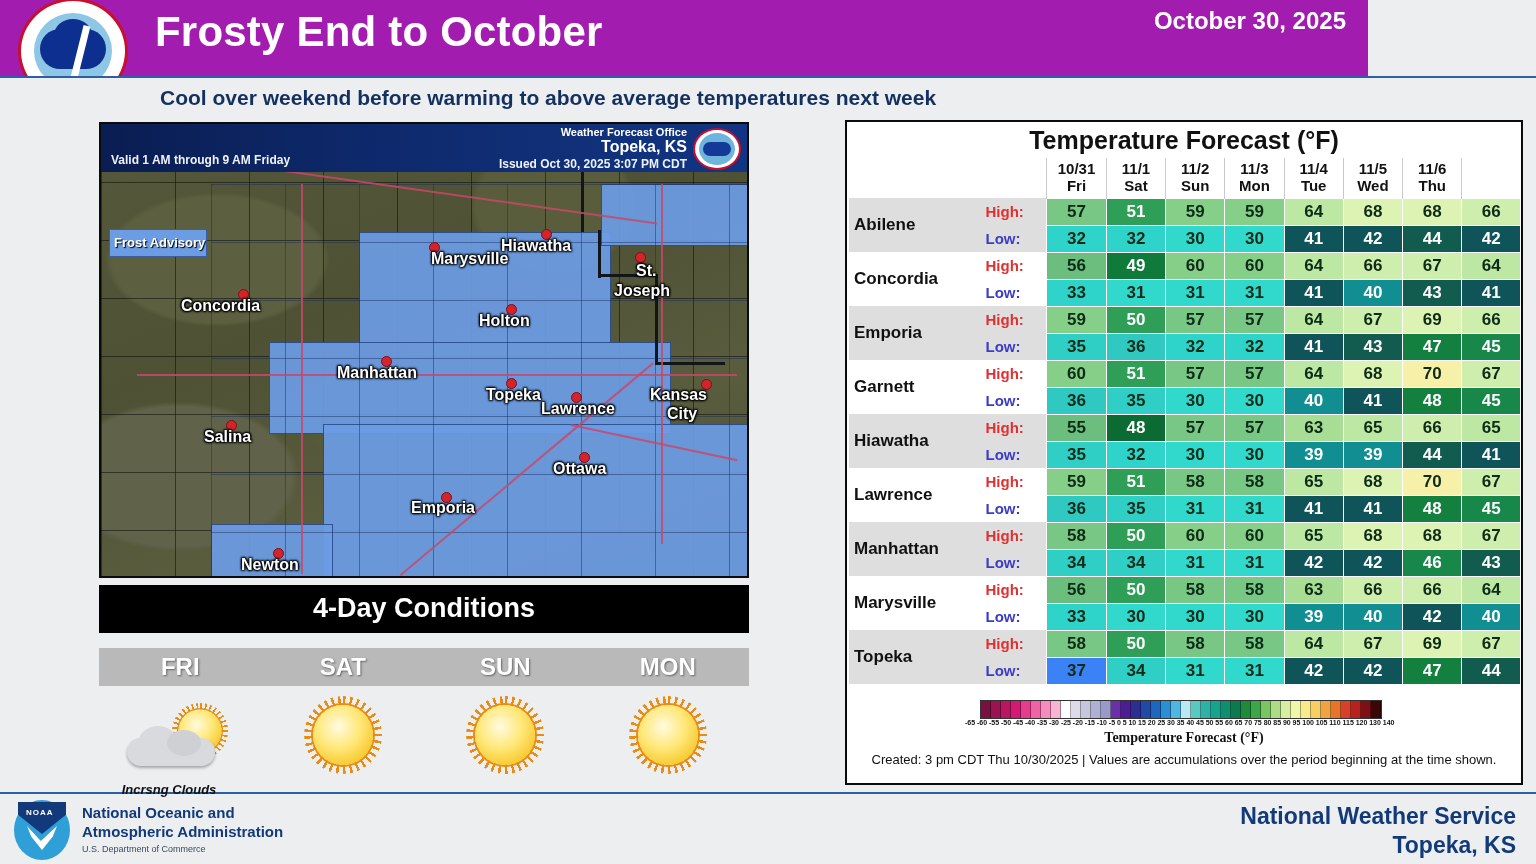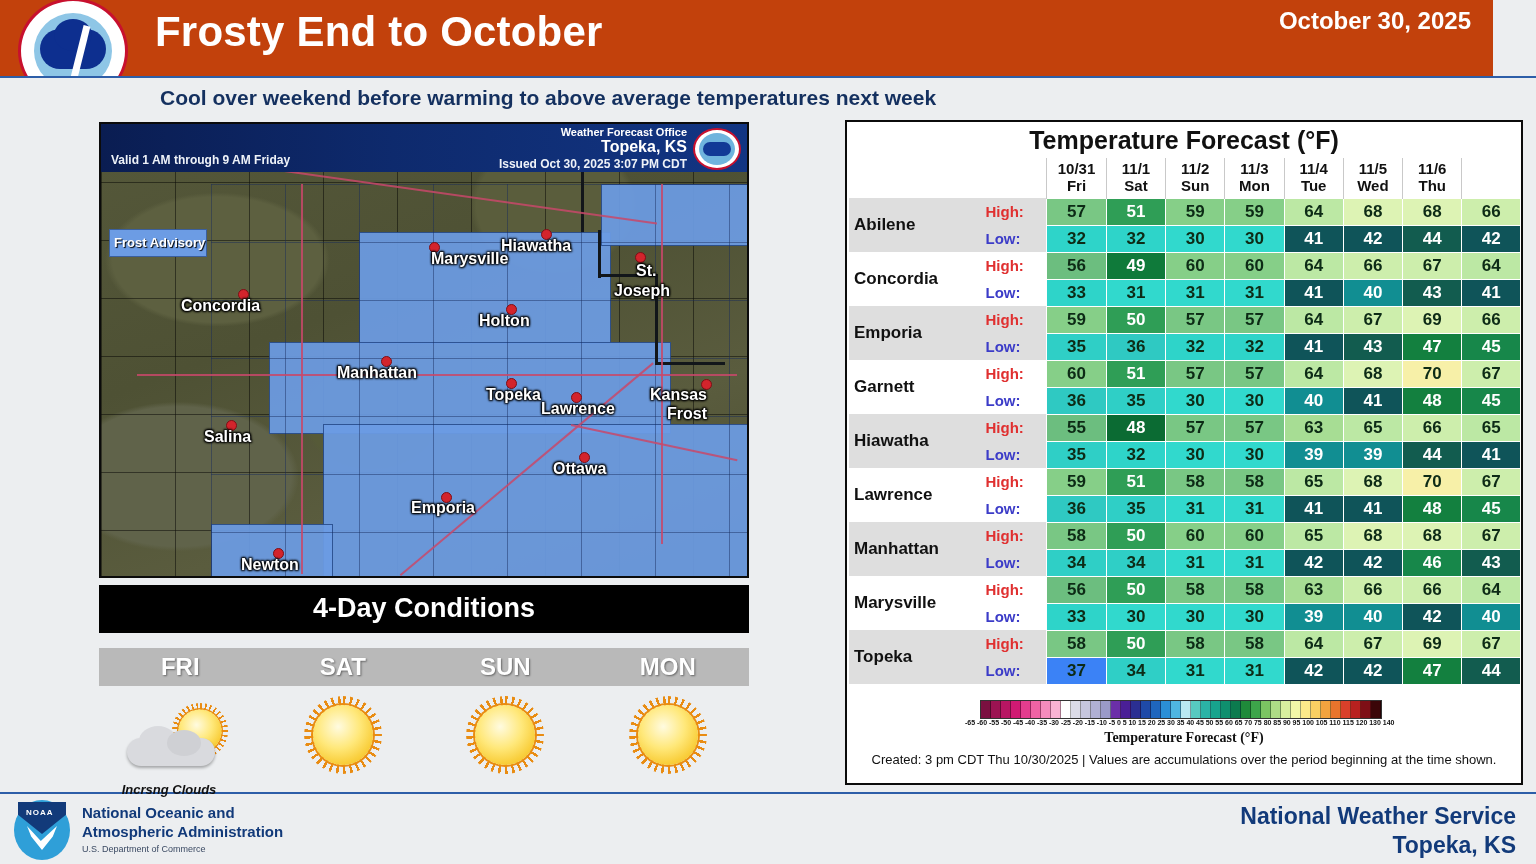--- a/index.html
+++ b/index.html
@@ -6,22 +6,22 @@
   body{
     width:1536px;height:864px;overflow:hidden;
     background:#eceef0;
     font-family:"Liberation Sans",sans-serif;
     -webkit-font-smoothing:antialiased;
   }
   .page{position:relative;width:1536px;height:864px;}
 
   
   .header{
-    position:absolute;left:0;top:0;width:1493px;height:76px;
-    background:#c2410c;
+    position:absolute;left:0;top:0;width:1368px;height:76px;
+    background:#a21caf;
   }
   .header .title{
     position:absolute;left:155px;top:8px;
     font-size:42px;font-weight:bold;color:#ffffff;letter-spacing:.2px;
     white-space:nowrap;
   }
   .header .datebox{
     position:absolute;right:22px;top:6px;text-align:right;
     color:#ffffff;font-size:24px;font-weight:bold;line-height:1.24;
   }
@@ -306,21 +306,21 @@
     <div class="citylabel" style="left:330px;top:126px;">Marysville</div>
     <div class="citylabel" style="left:400px;top:113px;">Hiawatha</div>
     <div class="citylabel" style="left:535px;top:138px;">St.</div>
     <div class="citylabel" style="left:513px;top:158px;">Joseph</div>
     <div class="citylabel" style="left:80px;top:173px;">Concordia</div>
     <div class="citylabel" style="left:378px;top:188px;">Holton</div>
     <div class="citylabel" style="left:236px;top:240px;">Manhattan</div>
     <div class="citylabel" style="left:385px;top:262px;">Topeka</div>
     <div class="citylabel" style="left:440px;top:276px;">Lawrence</div>
     <div class="citylabel" style="left:549px;top:262px;">Kansas</div>
-    <div class="citylabel" style="left:566px;top:281px;">Frost</div>
+    <div class="citylabel" style="left:566px;top:281px;">City</div>
     <div class="citylabel" style="left:103px;top:304px;">Salina</div>
     <div class="citylabel" style="left:452px;top:336px;">Ottawa</div>
     <div class="citylabel" style="left:310px;top:375px;">Emporia</div>
     <div class="citylabel" style="left:140px;top:432px;">Newton</div>
 
     <div class="hazlabel">Hazards</div>
     <div class="hazbox">
       <span>Frost Advisory</span>
     </div>
 

